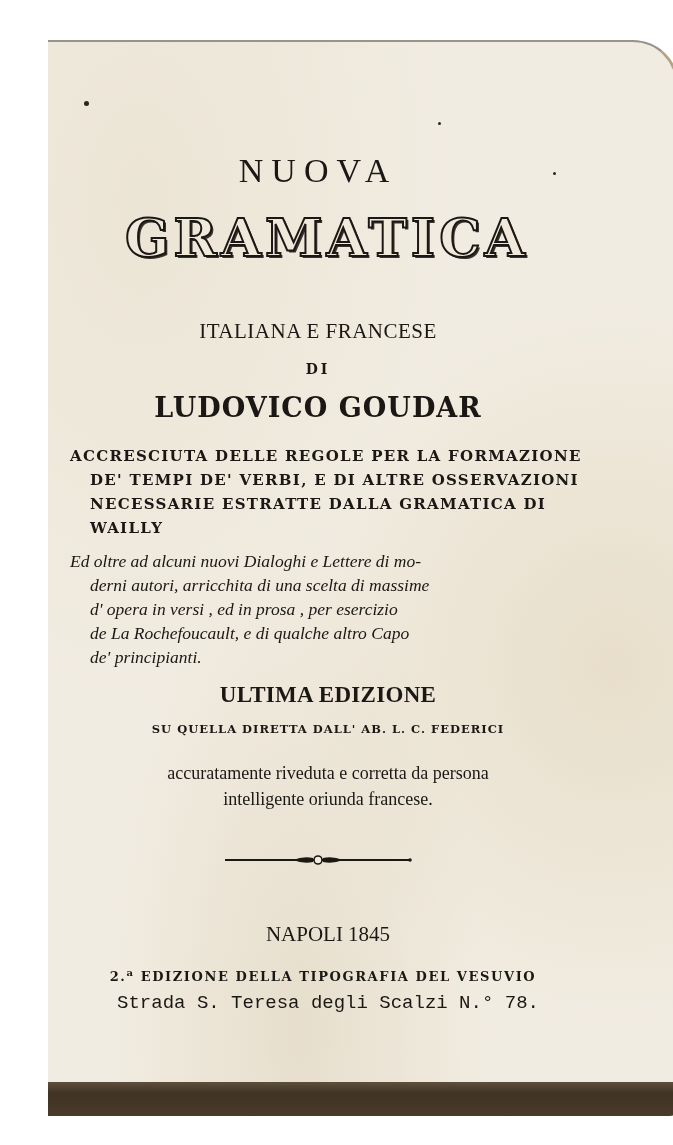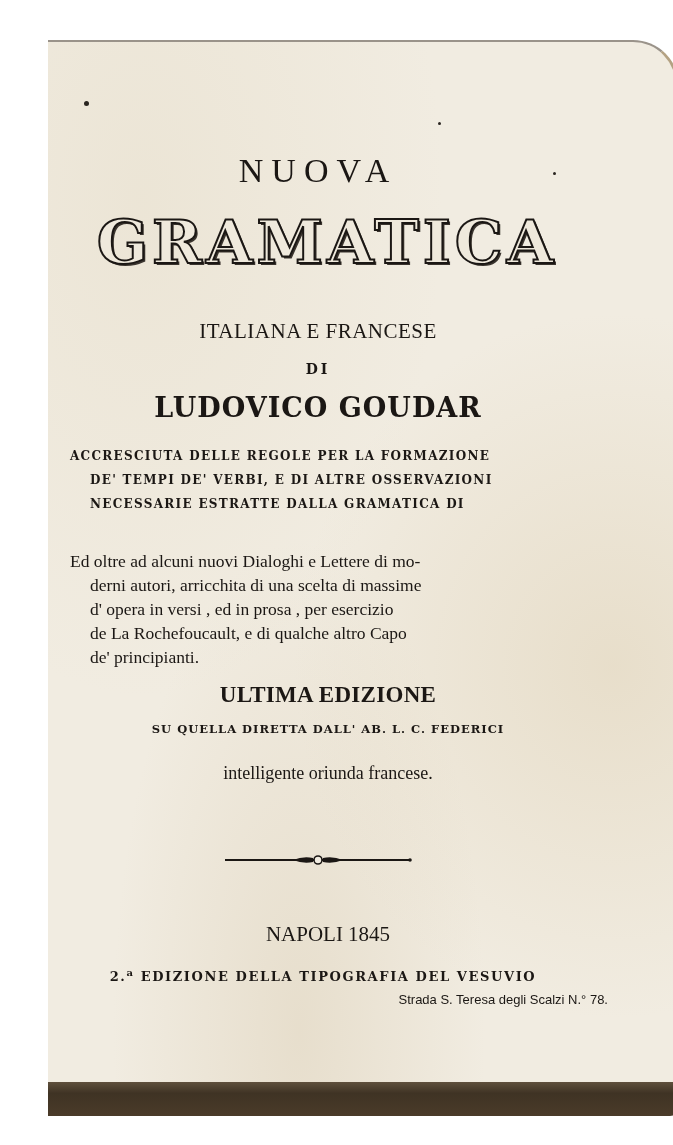--- a/index.html
+++ b/index.html
@@ -34,48 +34,48 @@
   }
   .content {
     position: absolute; left: 0; top: 0; width: 560px; text-align: center;
   }
   .t-nuova {
     position: absolute; left: 0; width: 540px; top: 110px;
     font-size: 34px; letter-spacing: 8px; font-family: "Liberation Serif", serif;
   }
   .t-gramatica {
     position: absolute; left: 24px; width: 510px; top: 165px;
-    font-size: 60px; letter-spacing: 4px; font-weight: bold;
+    font-size: 52px; letter-spacing: 4px; font-weight: bold;
     font-family: "DejaVu Serif", serif;
     color: #efe9dc;
     -webkit-text-stroke: 2px #1b1714;
     text-shadow: 2px 2px 0 #3a342e;
   }
   .t-italiana {
     position: absolute; left: 0; width: 540px; top: 277px;
     font-size: 21px; font-family: "Liberation Serif", serif; letter-spacing: 0.5px;
   }
   .t-di {
     position: absolute; left: 0; width: 540px; top: 319px;
     font-size: 14px; font-weight: bold; letter-spacing: 3px; font-family: "DejaVu Serif", serif;
   }
   .t-author {
     position: absolute; left: 0; width: 540px; top: 350px;
     font-size: 27px; font-weight: bold; letter-spacing: 1px; font-family: "DejaVu Serif", serif;
   }
   .t-accr {
     position: absolute; left: 22px; width: 510px; top: 402px; text-align: left;
-    font-size: 12px; font-weight: bold; line-height: 24px; letter-spacing: 1.3px;
+    font-size: 15px; font-weight: bold; line-height: 24px; letter-spacing: 1.3px;
     font-family: "DejaVu Serif", serif;
   }
   .t-accr span { display: block; white-space: nowrap; }
   .t-accr .indent { padding-left: 20px; }
   .t-italic {
     position: absolute; left: 22px; width: 512px; top: 507px; text-align: left;
-    font-size: 17.5px; line-height: 24px;
+    font-size: 17.5px; font-style: italic; line-height: 24px;
     font-family: "Liberation Serif", serif;
   }
   .t-italic span { display: block; white-space: nowrap; }
   .t-italic .indent { padding-left: 20px; }
   .t-ultima {
     position: absolute; left: 0; width: 560px; top: 640px;
     font-size: 23px; font-family: "Liberation Serif", serif; letter-spacing: 0.3px; font-weight: bold;
   }
   .t-su {
     position: absolute; left: 0; width: 560px; top: 680px;
@@ -93,21 +93,21 @@
     font-size: 21px; font-family: "Liberation Serif", serif;
   }
   .t-ediz {
     position: absolute; left: 10px; width: 530px; top: 925px;
     font-size: 13px; font-weight: bold; letter-spacing: 1.6px; font-family: "DejaVu Serif", serif;
     white-space: nowrap;
   }
   .t-ediz sup { font-size: 10px; }
   .t-strada {
     position: absolute; left: 0; width: 560px; top: 950px;
-    font-size: 13px; font-family: Liberation Sans, sans-serif; text-align: right;
+    font-size: 19px; font-family: Liberation Mono, monospace;
   }
   .speck { position: absolute; background: #2a2520; border-radius: 50%; }
 </style>
 </head>
 <body>
 
 <div class="book">
   <div class="page-edge"></div>
   <div class="cover-bottom"></div>
   <div class="page">
@@ -119,33 +119,35 @@
       <div class="t-nuova">NUOVA</div>
       <div class="t-gramatica">GRAMATICA</div>
       <div class="t-italiana">ITALIANA E FRANCESE</div>
       <div class="t-di">DI</div>
       <div class="t-author">LUDOVICO GOUDAR</div>
 
       <div class="t-accr">
         <span>ACCRESCIUTA DELLE REGOLE PER LA FORMAZIONE</span>
         <span class="indent">DE' TEMPI DE' VERBI, E DI ALTRE OSSERVAZIONI</span>
         <span class="indent">NECESSARIE ESTRATTE DALLA GRAMATICA DI</span>
+        <span class="indent">WAILLY</span>
       </div>
 
       <div class="t-italic">
         <span>Ed oltre ad alcuni nuovi Dialoghi e Lettere di mo-</span>
         <span class="indent">derni autori, arricchita di una scelta di massime</span>
         <span class="indent">d' opera in versi , ed in prosa , per esercizio</span>
         <span class="indent">de La Rochefoucault, e di qualche altro Capo</span>
         <span class="indent">de' principianti.</span>
       </div>
 
       <div class="t-ultima">ULTIMA EDIZIONE</div>
       <div class="t-su">SU QUELLA DIRETTA DALL' AB. L. C. FEDERICI</div>
       <div class="t-accur">
+        <div>accuratamente riveduta e corretta da persona</div>
         <div>intelligente oriunda francese.</div>
       </div>
 
       <svg class="divider" viewBox="0 0 190 12">
         <line x1="2" y1="6" x2="188" y2="6" stroke="#1b1714" stroke-width="2"></line>
         <path d="M70 6 Q80 2 90 4 L90 8 Q80 10 70 6 Z" fill="#1b1714"></path>
         <path d="M120 6 Q110 2 100 4 L100 8 Q110 10 120 6 Z" fill="#1b1714"></path>
         <circle cx="95" cy="6" r="4" fill="#f1ece1" stroke="#1b1714" stroke-width="1.6"></circle>
         <circle cx="187" cy="6" r="1.8" fill="#1b1714"></circle>
       </svg>

